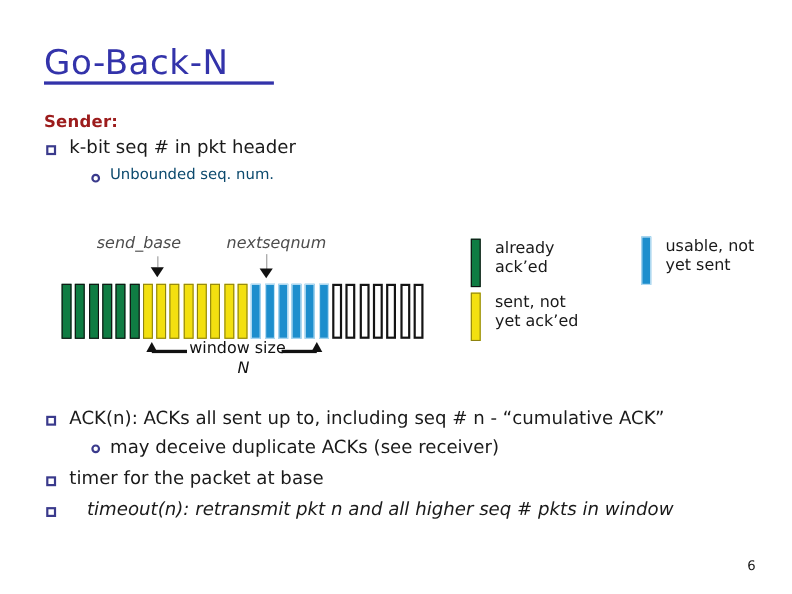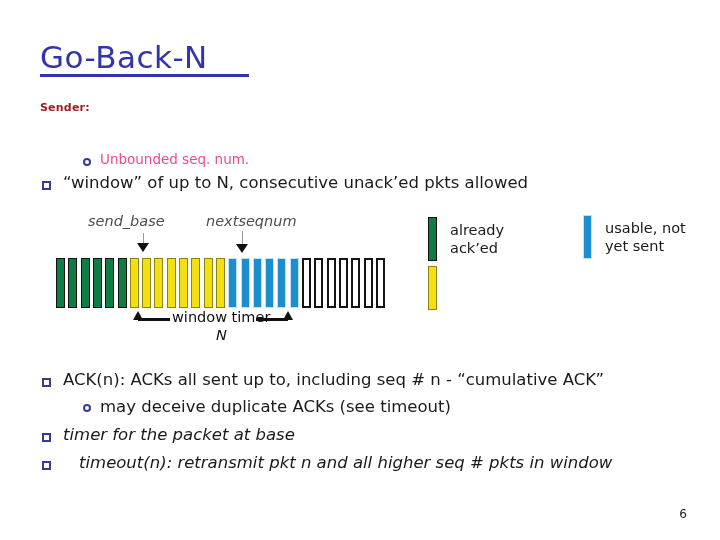--- a/index.html
+++ b/index.html
@@ -41,21 +41,21 @@
     background: #3333aa;
     width: 209px;
   }
 
   
   #sender-label {
     position: absolute;
     left: 40px;
     top: 101px;
     font-family: "DejaVu Sans", sans-serif;
-    font-size: 11px;
+    font-size: 15px;
     font-weight: bold;
     color: #9c1c1c;
     letter-spacing: 0.2px;
   }
 
   
   .bullet-row {
     position: absolute;
     display: flex;
     align-items: flex-start;
@@ -84,21 +84,21 @@
   .lvl1-text {
     font-family: "DejaVu Sans", sans-serif;
     font-size: 16.5px;
     color: #1a1a1a;
     line-height: 1.15;
     white-space: nowrap;
   }
   .lvl2-text {
     font-family: "DejaVu Sans", sans-serif;
     font-size: 13.5px;
-    color: #ec4899;
+    color: #0c4a6e;
     line-height: 1.15;
     white-space: nowrap;
   }
   .ital {
     font-style: italic;
   }
 
   
   #diagram {
     position: absolute;
@@ -173,21 +173,21 @@
     height: 0;
     border-left: 5px solid transparent;
     border-right: 5px solid transparent;
     border-bottom: 9px solid #111111;
   }
 
   
   .legend-item {
     position: absolute;
     display: flex;
-    align-items: center;
+    align-items: flex-start;
   }
   .legend-swatch {
     width: 9px;
     height: 44px;
     box-sizing: border-box;
     flex: 0 0 auto;
     margin-right: 13px;
   }
   .legend-swatch.green  { background: #0f7d43; border: 1.5px solid #111111; }
   .legend-swatch.yellow { background: #f3e010; border: 1.5px solid #8e8310; }
@@ -217,30 +217,30 @@
 
 <div id="slide">
 
   <div id="title-wrap">
     <div id="slide-title">Go-Back-N</div>
     <div id="title-rule"></div>
   </div>
 
   <div id="sender-label">Sender:</div>
 
+  <div class="bullet-row" style="left:42px; top:125px;">
+    <span class="sq-marker"></span>
+    <span class="lvl1-text">k-bit seq # in pkt header</span>
+  </div>
 
   <div class="bullet-row" style="left:83px; top:152px;">
     <span class="ci-marker"></span>
     <span class="lvl2-text">Unbounded seq. num.</span>
   </div>
 
-  <div class="bullet-row" style="left:42px; top:174px;">
-    <span class="sq-marker"></span>
-    <span class="lvl1-text">“window” of up to N, consecutive unack’ed pkts allowed</span>
-  </div>
 
   <div id="diagram">
 
     <div class="ptr-label" style="left:48px; top:10px;">send_base</div>
     <div class="ptr-label" style="left:166px; top:10px;">nextseqnum</div>
 
     <div class="ptr-stem" style="left:103px; top:30px; height:10px;"></div>
     <div class="ptr-arrow" style="left:97px; top:40px;"></div>
 
     <div class="ptr-stem" style="left:202px; top:28px; height:14px;"></div>
@@ -271,53 +271,54 @@
         <div class="bar white" title="not usable" style="left: 258.3px;"></div>
         <div class="bar white" title="not usable" style="left: 270.6px;"></div>
         <div class="bar white" title="not usable" style="left: 282.9px;"></div>
         <div class="bar white" title="not usable" style="left: 295.2px;"></div>
         <div class="bar white" title="not usable" style="left: 307.5px;"></div>
         <div class="bar white" title="not usable" style="left: 319.8px;"></div>
       </div>
 
     <div class="up-arrow" style="left:93px; top:108px;"></div>
     <div class="hline" style="left:98px; top:115px; width:32px;"></div>
-    <div id="winsize-label" style="left:132px; top:106px;">window timer</div>
+    <div id="winsize-label" style="left:132px; top:106px;">window size</div>
     <div class="hline" style="left:216px; top:115px; width:32px;"></div>
     <div class="up-arrow" style="left:243px; top:108px;"></div>
     <div id="winsize-n" style="left:176px; top:124px;">N</div>
 
     <div class="legend-item" style="left:388px; top:14px;">
       <span class="legend-swatch green"></span>
       <span class="legend-text"><span>already</span><br><span>ack’ed</span></span>
     </div>
 
     <div class="legend-item" style="left:388px; top:63px;">
       <span class="legend-swatch yellow"></span>
+      <span class="legend-text"><span>sent, not</span><br><span>yet ack’ed</span></span>
     </div>
 
     <div class="legend-item" style="left:543px; top:12px;">
       <span class="legend-swatch blue"></span>
       <span class="legend-text"><span>usable, not</span><br><span>yet sent</span></span>
     </div>
 
 
   </div>
 
   <div class="bullet-row" style="left:42px; top:371px;">
     <span class="sq-marker"></span>
     <span class="lvl1-text">ACK(n): ACKs all sent up to, including seq # n - “cumulative ACK”</span>
   </div>
 
   <div class="bullet-row" style="left:83px; top:398px;">
     <span class="ci-marker"></span>
-    <span class="lvl1-text">may deceive duplicate ACKs (see timeout)</span>
-  </div>
-
-  <div class="bullet-row" style="left:42px; top:426px;font-style:italic;">
+    <span class="lvl1-text">may deceive duplicate ACKs (see receiver)</span>
+  </div>
+
+  <div class="bullet-row" style="left:42px; top:426px;">
     <span class="sq-marker"></span>
     <span class="lvl1-text">timer for the packet at base</span>
   </div>
 
   <div class="bullet-row" style="left:42px; top:454px;gap:16px;">
     <span class="sq-marker"></span>
     <span class="lvl1-text ital">timeout(n): retransmit pkt n and all higher seq # pkts in window</span>
   </div>
 
   <div id="page-number">6</div>

